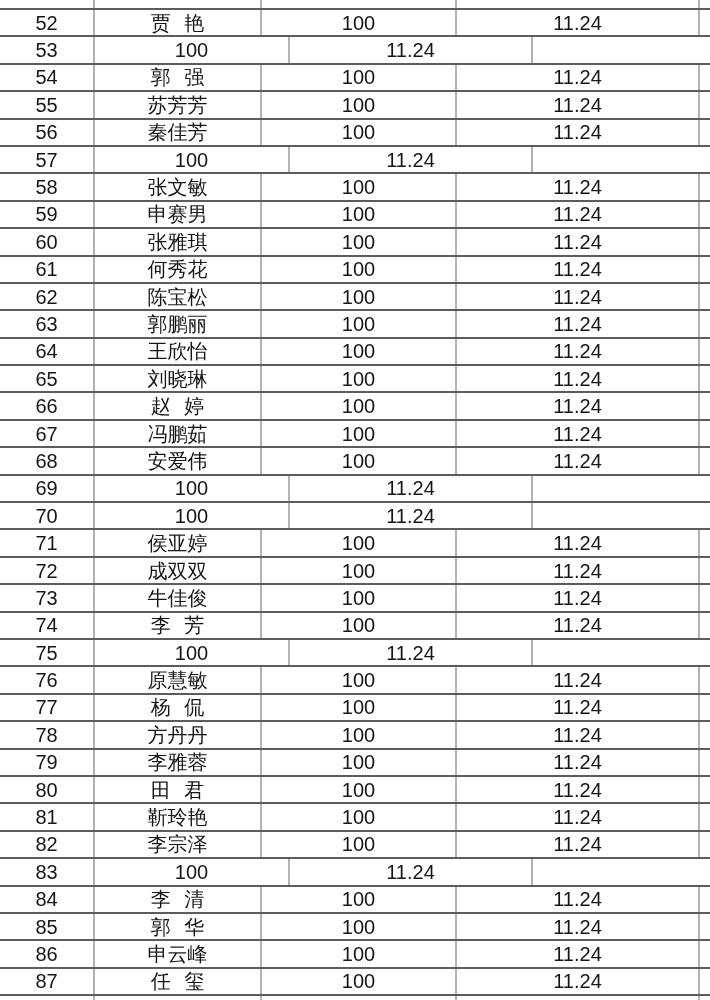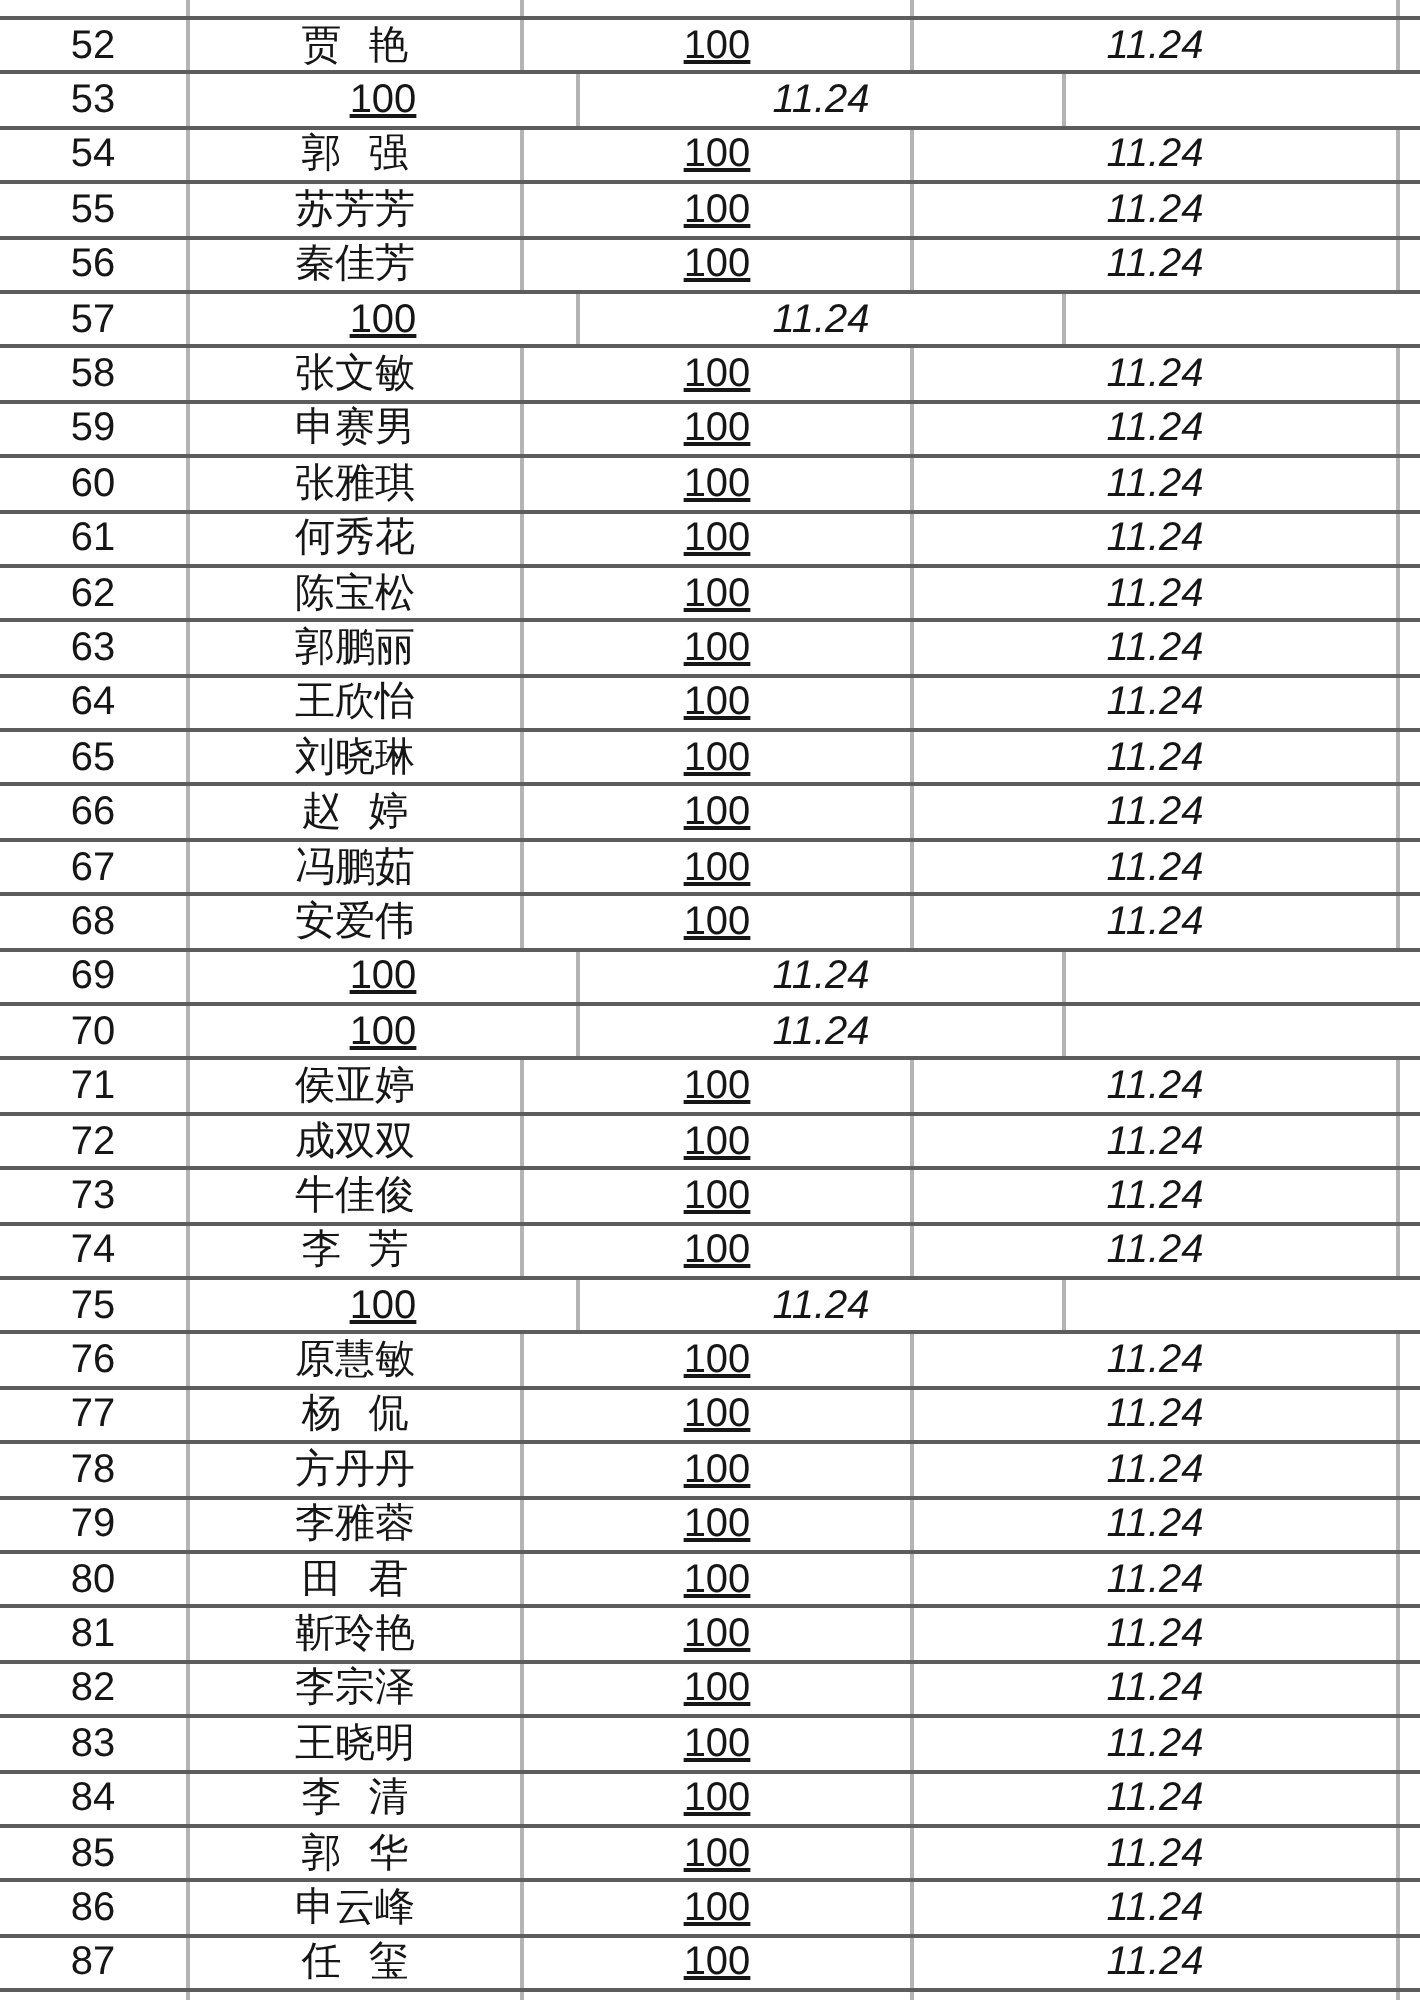--- a/index.html
+++ b/index.html
@@ -38,22 +38,22 @@
     display:flex;align-items:center;justify-content:center;
     border-right:2px solid var(--vline);
     color:var(--text);
     font-size:20px;
     line-height:1;
     white-space:nowrap;
     overflow:hidden;
   }
   .c-num{width:95px;}
   .c-name{width:167px;word-spacing:8px;}
-  .c-score{width:195px;text-decoration:underline;}
-  .c-date{width:243px;font-style:italic;}
+  .c-score{width:195px;}
+  .c-date{width:243px;}
   .c-edge{width:10px;border-right:none;}
 </style>
 </head>
 <body>
 
 <div class="sheet">
 
   <div class="row sliver-top">
     <div class="cell c-num"></div>
     <div class="cell c-name"></div>
@@ -301,21 +301,20 @@
   <div class="row">
     <div class="cell c-num">82</div>
     <div class="cell c-name">李宗泽</div>
     <div class="cell c-score">100</div>
     <div class="cell c-date">11.24</div>
     <div class="cell c-edge"></div>
   </div>
 
   <div class="row">
     <div class="cell c-num">83</div>
-    <div class="cell c-name">王晓明</div>
     <div class="cell c-score">100</div>
     <div class="cell c-date">11.24</div>
     <div class="cell c-edge"></div>
   </div>
 
   <div class="row">
     <div class="cell c-num">84</div>
     <div class="cell c-name">李 清</div>
     <div class="cell c-score">100</div>
     <div class="cell c-date">11.24</div>

